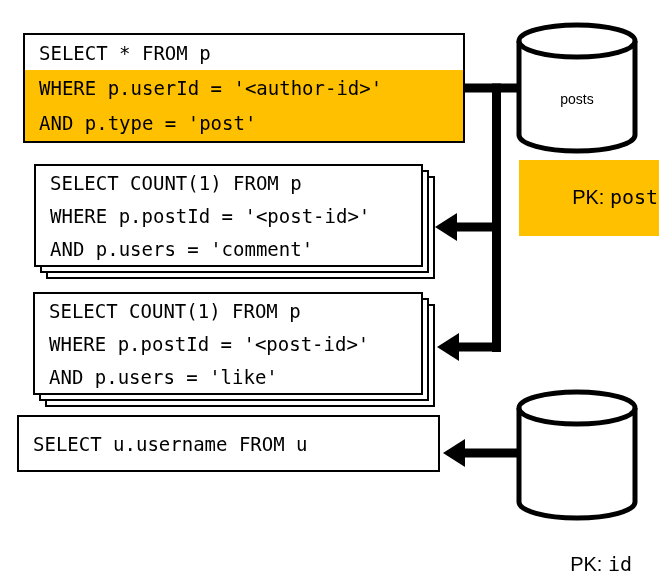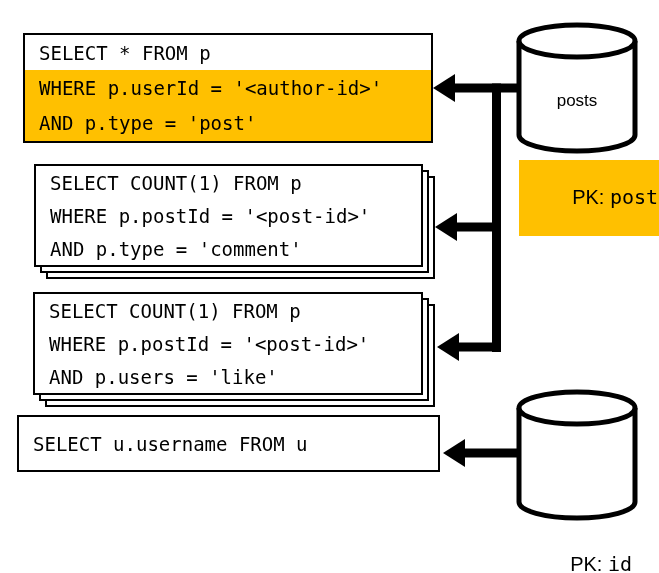--- a/index.html
+++ b/index.html
@@ -51,21 +51,21 @@
     height: 134px;
     z-index: 2;
   }
   .cyl svg { position: absolute; left: 0; top: 0; }
   .cyl-label {
     position: absolute;
     left: 0;
     width: 100%;
     text-align: center;
     font-family: "Liberation Sans", sans-serif;
-    font-size: 17px;
+    font-size: 14px;
     color: var(--ink);
   }
   .pk {
     position: absolute;
     font-size: 20px;
     color: var(--ink);
     white-space: pre;
     z-index: 2;
   }
   .pk .pk-prefix { font-family: "Liberation Sans", sans-serif; }
@@ -95,32 +95,32 @@
         <rect x="459" y="342.5" width="42" height="9"></rect>
         <polygon points="437,347 459,333 459,361"></polygon>
       </g>
       <g>
         <rect x="465" y="448.5" width="52" height="9"></rect>
         <polygon points="443,453 465,439 465,467"></polygon>
       </g>
     </g>
   </svg>
 
-  <div class="qbox" style="left:23px; top:33px; width:410px; height:110px;">
+  <div class="qbox" style="left:23px; top:33px; width:442px; height:110px;">
     <div class="qrow">SELECT * FROM p</div>
     <div class="qrow hl">WHERE p.userId = '&lt;author-id&gt;'</div>
     <div class="qrow hl">AND p.type = 'post'</div>
   </div>
 
   <div class="stack-layer z1" style="left:46px; top:176px; width:389px; height:103px;"></div>
   <div class="stack-layer z2" style="left:40px; top:170px; width:389px; height:103px;"></div>
   <div class="qbox" style="left:34px; top:164px; width:389px; height:103px;">
     <div class="qrow">SELECT COUNT(1) FROM p</div>
     <div class="qrow">WHERE p.postId = '&lt;post-id&gt;'</div>
-    <div class="qrow">AND p.type = 'comment'</div>
+    <div class="qrow">AND p.users = 'comment'</div>
   </div>
 
   <div class="stack-layer z1" style="left:45px; top:304px; width:390px; height:103px;"></div>
   <div class="stack-layer z2" style="left:39px; top:298px; width:390px; height:103px;"></div>
   <div class="qbox" style="left:33px; top:292px; width:390px; height:103px;">
     <div class="qrow">SELECT COUNT(1) FROM p</div>
     <div class="qrow">WHERE p.postId = '&lt;post-id&gt;'</div>
     <div class="qrow">AND p.users = 'like'</div>
   </div>
 

